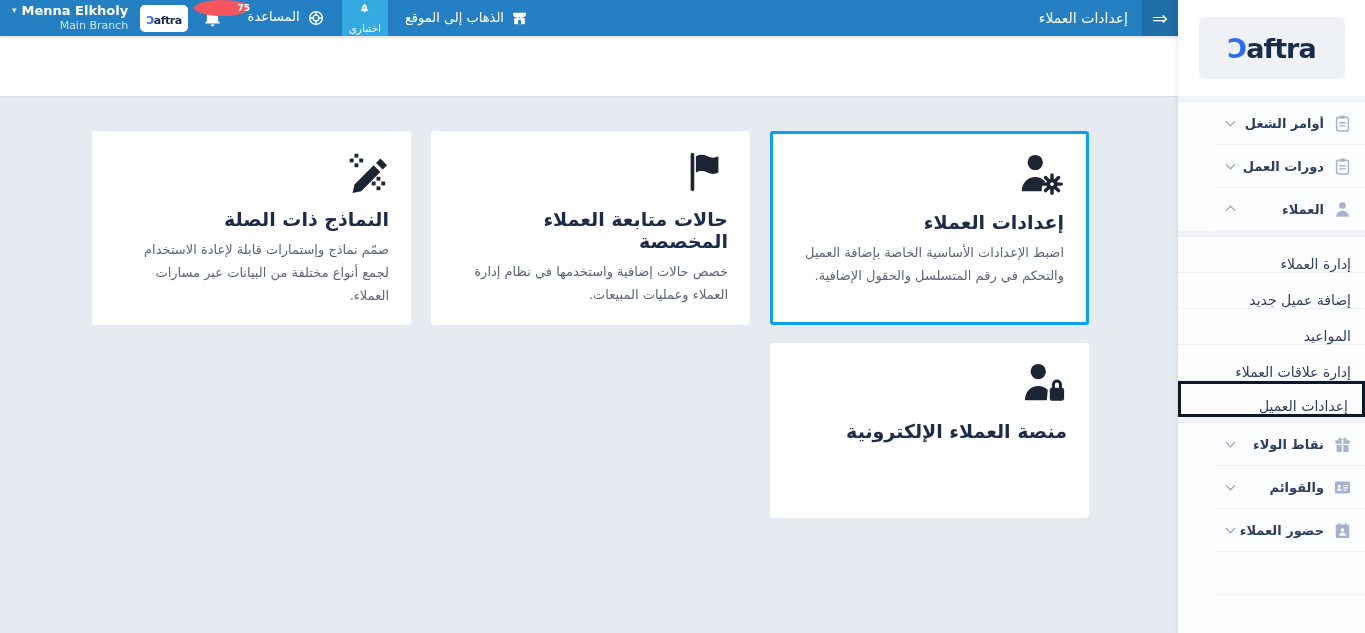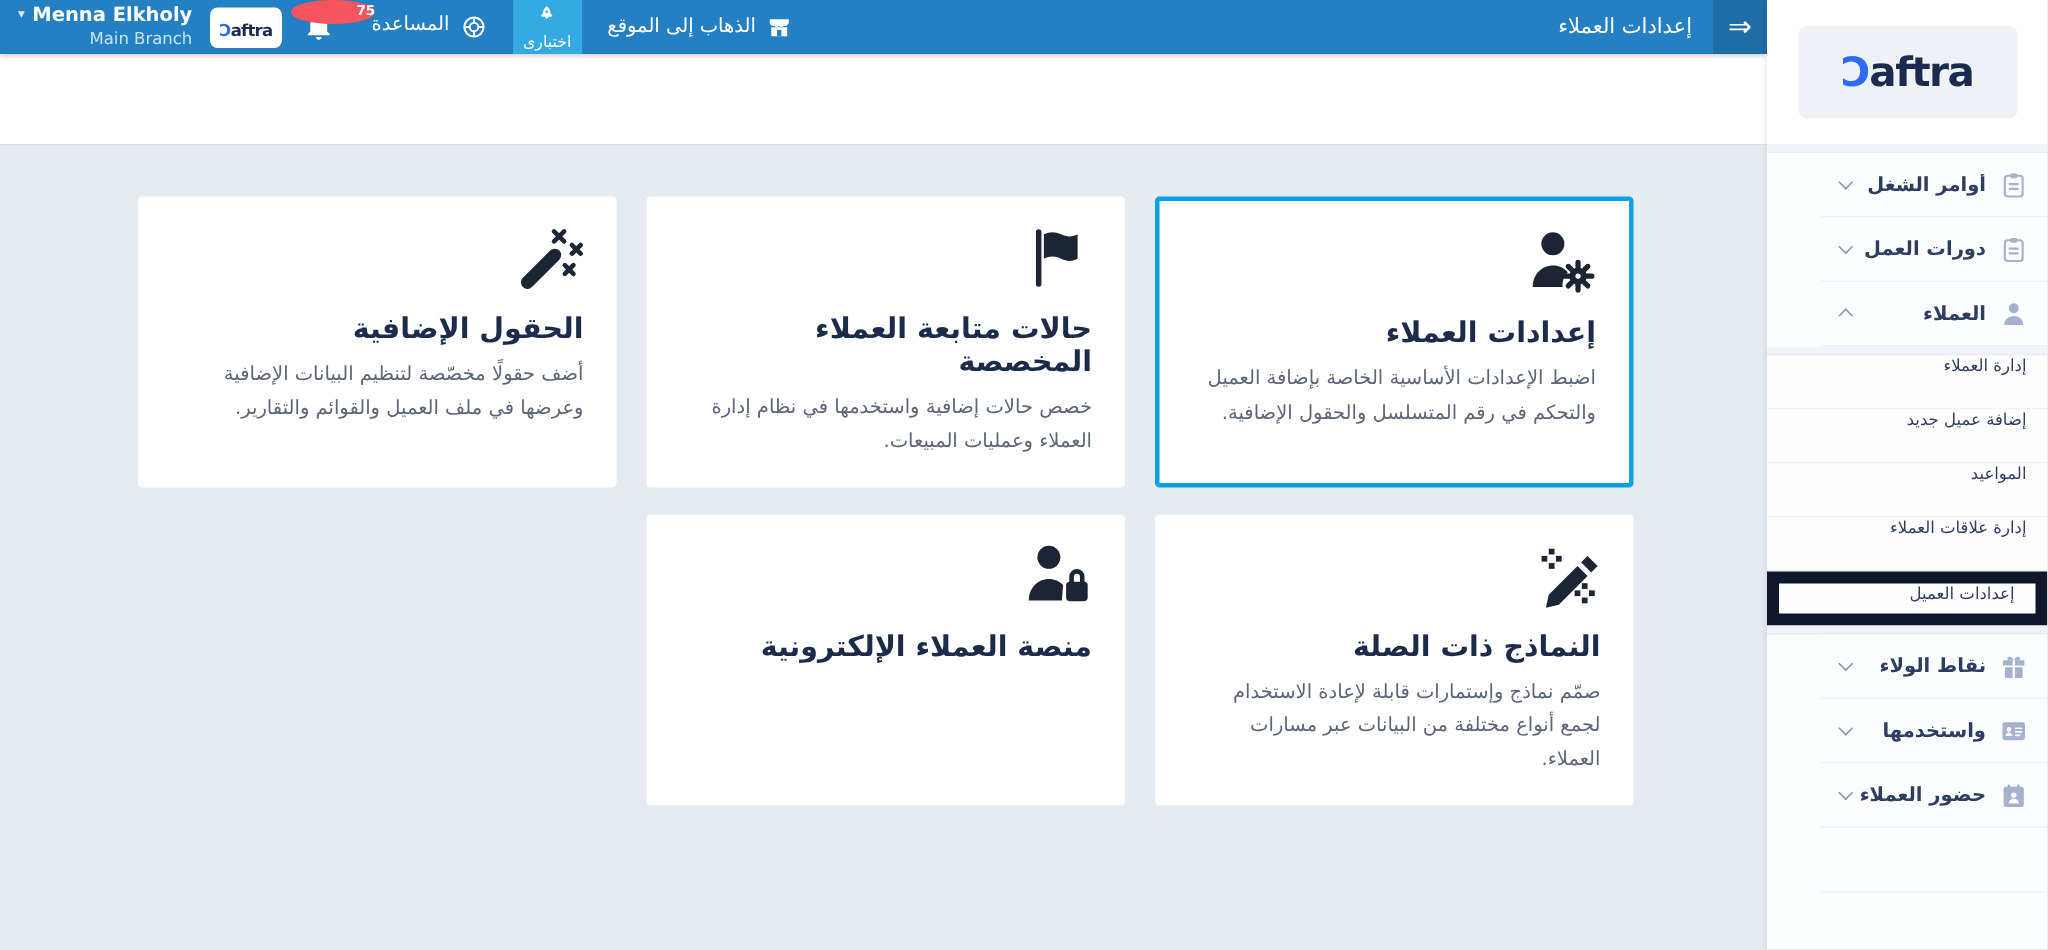--- a/index.html
+++ b/index.html
@@ -30,26 +30,26 @@
     padding: 0 13px; background: #fcfdfe;
     border-bottom: 1px solid #eef1f5; cursor: pointer; margin-left: 36px;
   }
   .s-ico { width: 19px; height: 19px; color: #a6b0cf; margin-left: 9px; flex: none; }
   .s-ico svg { width: 19px; height: 19px; display: block; }
   .s-label { flex: 1; font-size: 13px; font-weight: 600; color: #2e3d60; text-align: right; white-space: nowrap; overflow: hidden; }
   .chev { width: 7px; height: 7px; border: solid #8b94aa; border-width: 0 0 1.6px 1.6px; flex: none; }
   .chev.down { transform: rotate(-45deg); margin-bottom: 3px; }
   .chev.up   { transform: rotate(135deg); margin-top: 3px; }
   .s-sub {
-    height: 36px; display: flex; align-items: flex-start;
+    height: 36px; display: flex; align-items: flex-end;
     padding: 0 14px; background: #fdfdfe;
     border-bottom: 1px solid #eef1f5;
-    font-size: 11px; color: #2e3d60; cursor: pointer; white-space: nowrap;
-  }
-  .s-sub.active { border: 8px solid #0f172a; }
+    font-size: 14px; color: #2e3d60; cursor: pointer; white-space: nowrap;
+  }
+  .s-sub.active { border: 3px solid #0f172a; }
 
   
   .main { position: absolute; top: 0; left: 0; width: 1178px; height: 633px; }
   .navbar {
     height: 36px; background: #2480c2; color: #fff;
     display: flex; align-items: center;
     box-shadow: 0 1px 3px rgba(0,0,0,.18);
     position: relative; z-index: 1;
     padding-left: 6px;
   }
@@ -180,21 +180,21 @@
 
   <div class="s-item">
     <span class="s-ico">
       <svg viewBox="0 0 24 24" fill="currentColor">
           <rect x="2.5" y="4.5" width="19" height="15" rx="2"></rect>
           <circle cx="8" cy="10.5" r="2" fill="#fcfdfe"></circle>
           <path d="M5 16c.3-2 1.5-3 3-3s2.7 1 3 3z" fill="#fcfdfe"></path>
           <path d="M13.5 9.5h5M13.5 12.5h5M13.5 15.5h3.5" stroke="#fcfdfe" stroke-width="1.4" stroke-linecap="round"></path>
         </svg>
     </span>
-    <span class="s-label">واستخدمها</span>
+    <span class="s-label">والقوائم</span>
     <span class="chev down"></span>
   </div>
 
   <div class="s-item">
     <span class="s-ico">
       <svg viewBox="0 0 24 24" fill="currentColor">
           <rect x="3.5" y="4.5" width="17" height="17" rx="2"></rect>
           <rect x="7" y="2.5" width="2.2" height="4" rx="1"></rect>
           <rect x="14.8" y="2.5" width="2.2" height="4" rx="1"></rect>
           <circle cx="12" cy="11.5" r="2.3" fill="#fcfdfe"></circle>
@@ -309,34 +309,20 @@
         <div class="card-icon">
           <svg viewBox="0 0 48 48" fill="currentColor">
               <rect x="9" y="4" width="3.8" height="40" rx="1.9"></rect>
               <path d="M14.5 7.5c4-2 8-2 12 0s8 2 11.5 0v17c-3.5 2-7.5 2-11.5 0s-8-2-12 0z"></path>
             </svg>
         </div>
         <div class="card-title">حالات متابعة العملاء المخصصة</div>
         <div class="card-desc">خصص حالات إضافية واستخدمها في نظام إدارة العملاء وعمليات المبيعات.</div>
       </div>
 
-      <div class="card">
-        <div class="card-icon">
-          <svg viewBox="0 0 48 48" fill="none" stroke="currentColor">
-              <line x1="9" y1="41" x2="28" y2="22" stroke-width="9" stroke-linecap="round"></line>
-              <g stroke-width="3.2" stroke-linecap="round">
-                <path d="M27.5 5.5l7 7M34.5 5.5l-7 7"></path>
-                <path d="M40 15l6 6M46 15l-6 6"></path>
-                <path d="M35 29l6 6M41 29l-6 6"></path>
-              </g>
-            </svg>
-        </div>
-        <div class="card-title">الحقول الإضافية</div>
-        <div class="card-desc">أضف حقولًا مخصّصة لتنظيم البيانات الإضافية وعرضها في ملف العميل والقوائم والتقارير.</div>
-      </div>
 
       <div class="card">
         <div class="card-icon">
           <svg viewBox="0 0 48 48" fill="currentColor">
               <path d="M12 37l20-20 7 7-20 20-9 2z"></path>
               <path d="M34.5 14.5l4.5-4.5 7 7-4.5 4.5z"></path>
               <g>
                 <rect x="12" y="5" width="4" height="4"></rect>
                 <rect x="7" y="10" width="4" height="4"></rect>
                 <rect x="17" y="10" width="4" height="4"></rect>

